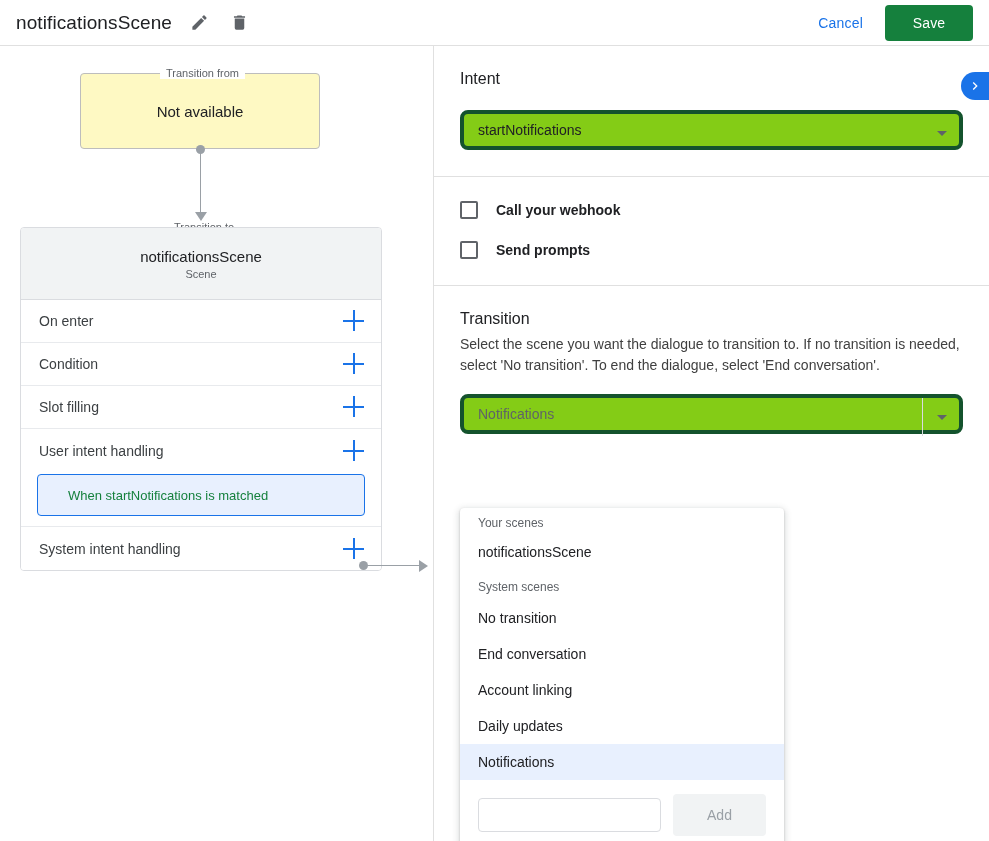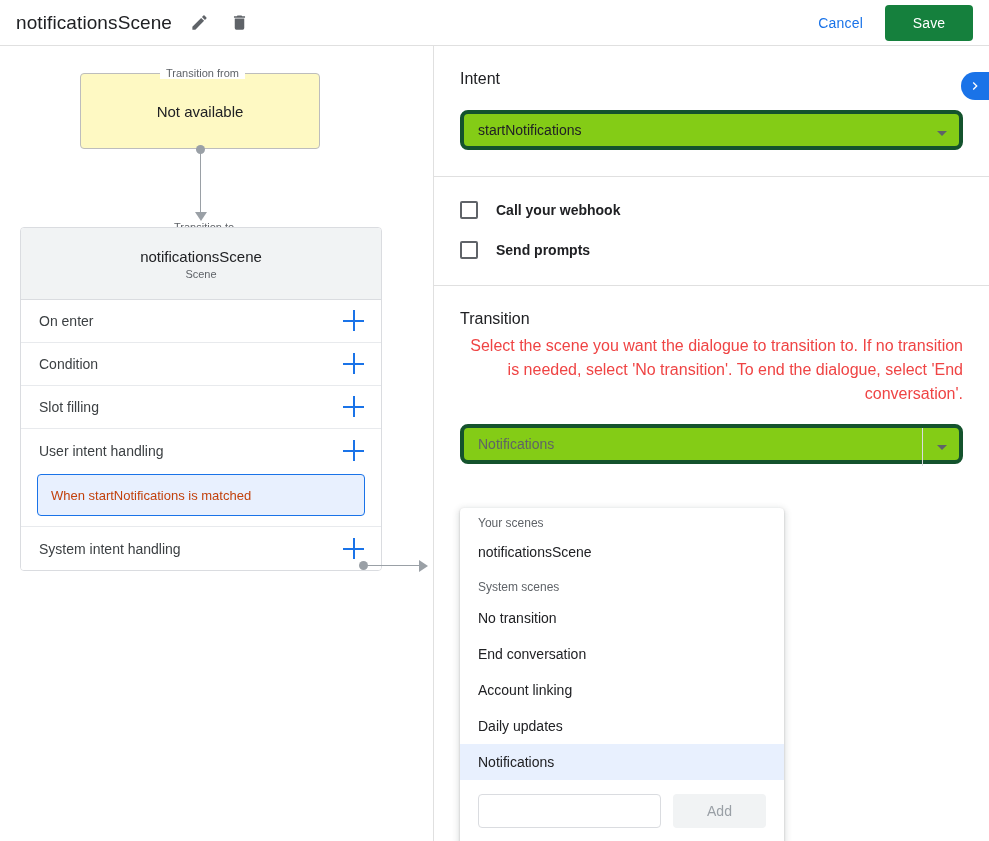--- a/index.html
+++ b/index.html
@@ -99,21 +99,21 @@
   }
   .plus::before, .plus::after {
     content: ""; position: absolute; background: #1a73e8;
   }
   .plus::before { left: 0; top: 10px; width: 21px; height: 2px; }
   .plus::after  { top: 0; left: 10px; width: 2px; height: 21px; }
 
   .intent-chip {
     margin: 0 16px 10px 16px; height: 42px; border: 1px solid #1a73e8;
     border-radius: 4px; background: #e8f0fe; display: flex; align-items: center;
-    padding: 0 13px; font-size: 13px; color: #c2410c;
+    padding: 0 30px; font-size: 13px; color: #15803d;
   }
   .chip-wrap { background: #fff; padding-top: 2px; border-bottom: 1px solid #e8eaed; }
 
   .edge-dot {
     position: absolute; left: 359px; top: 515px; width: 9px; height: 9px;
     border-radius: 50%; background: #9aa0a6;
   }
   .edge-line {
     position: absolute; left: 366px; top: 519px; width: 54px; height: 1px;
     background: #9aa0a6;
@@ -125,21 +125,21 @@
   }
 
   
   .right-panel {
     position: absolute; left: 434px; top: 46px; width: 555px; height: 795px;
     background: #fff; overflow: hidden;
   }
   .section { padding: 24px 26px 26px 26px; border-bottom: 1px solid #e0e0e0; }
   .section-title { font-size: 16px; color: #202124; margin: 0 0 22px 0; font-weight: 400; }
   .section-title.tight { margin-bottom: 6px; }
-  .help-text { font-size: 16px; color: #ef4444; line-height: 1.5; margin: 0 0 18px 0; text-align: right; }
+  .help-text { font-size: 14px; color: #404040; line-height: 1.5; margin: 0 0 18px 0; }
 
   .select {
     position: relative; height: 40px; border: 4px solid #14532d; border-radius: 8px;
     background: #84cc16; display: flex; align-items: center; padding: 0 14px;
     font-size: 14px; color: #202124; cursor: pointer;
   }
   .select .caret {
     position: absolute; right: 12px; top: 17px;
     width: 0; height: 0; border-left: 5px solid transparent;
     border-right: 5px solid transparent; border-top: 5px solid #5f6368;
@@ -185,21 +185,21 @@
   .dd-item.selected { background: #e8f0fe; }
 
   .dd-footer {
     display: flex; align-items: center; padding: 14px 18px 18px 18px; gap: 12px;
   }
   .dd-input {
     flex: 1 1 auto; height: 34px; border: 1px solid #dadce0; border-radius: 4px;
     background: #fff;
   }
   .dd-add {
-    width: 98px; height: 34px; background: #f1f3f4; color: #9aa0a6;
+    width: 98px; height: 42px; background: #f1f3f4; color: #9aa0a6;
     border: none; border-radius: 4px; font-size: 14px; font-weight: 500;
     font-family: inherit; cursor: default;
   }
 
   
   .under-box {
     position: absolute; left: 26px; top: 497px; width: 324px; height: 40px;
     border: 1px solid #dadce0; border-radius: 4px; background: #fff; z-index: 5;
   }
 </style>

